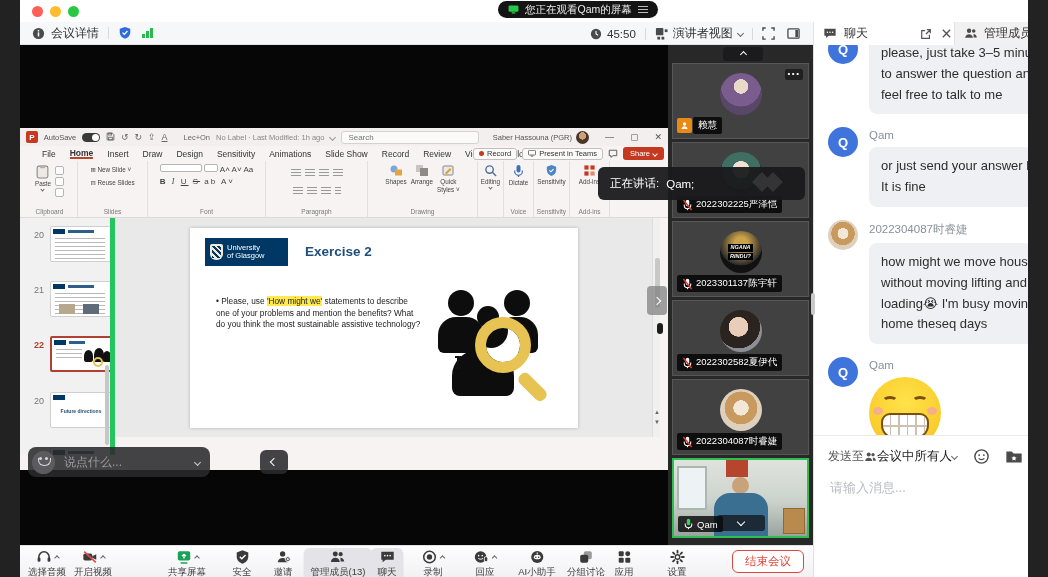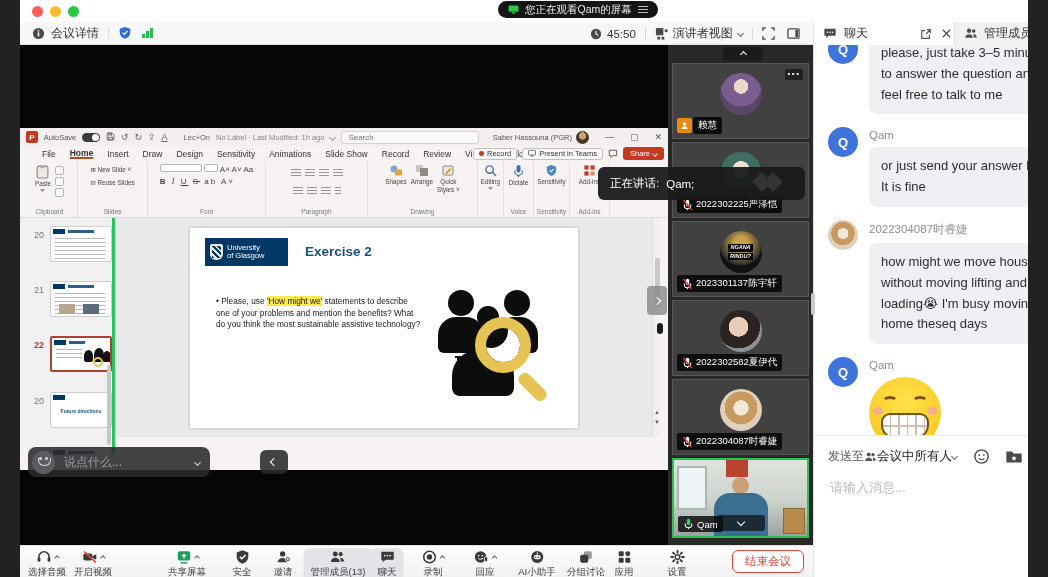--- a/index.html
+++ b/index.html
@@ -49,21 +49,21 @@
   .rgroup{height:100%;border-right:1px solid #e3dfdd;display:flex;flex-direction:column;align-items:center;padding-top:3px;position:relative;}
   .rg-label{position:absolute;bottom:2px;font-size:6.5px;color:#7a7a7a;white-space:nowrap;}
   .rbtns{display:flex;gap:4px;align-items:flex-start;}
   .rbig{display:flex;flex-direction:column;align-items:center;font-size:6.3px;color:#444;gap:1px;}
   .rsm{font-size:6.3px;color:#444;line-height:2;white-space:nowrap;text-align:left;}
   .ric{width:13px;height:13px;border:1px solid #b9b5b2;border-radius:2px;background:#fff;}
   .glyphrow{font-size:8px;color:#444;letter-spacing:2px;white-space:nowrap;}
   .lns{display:inline-block;width:10px;height:8px;background:repeating-linear-gradient(#999 0 1px,transparent 1px 3px);margin:1px 2px;}
   
   #ppt-body{position:absolute;left:0;top:90px;width:648px;height:219px;}
-  #thumbs{position:absolute;left:0;top:0;width:95px;height:237px;background:#f1f1f1;border-right:3px solid #22c55e;overflow:hidden;}
+  #thumbs{position:absolute;left:0;top:0;width:95px;height:237px;background:#f1f1f1;border-right:5px solid #22c55e;overflow:hidden;}
   .thumb-num{position:absolute;left:4px;width:20px;text-align:right;font-size:9px;color:#777;}
   .thumb-num.sel{color:#b0402f;font-weight:bold;}
   .thumb{position:absolute;left:30px;width:62px;height:36px;background:#fff;border:1px solid #cfcfcf;border-radius:2px;overflow:hidden;}
   .thumb.sel{border:2px solid #b0402f;}
   .th-logo{position:absolute;left:2px;top:2px;width:12px;height:5px;background:#003865;}
   .th-title{position:absolute;left:17px;top:3px;width:26px;height:3px;background:#2e5f8a;}
   .th-lines{position:absolute;left:4px;top:11px;width:50px;background:repeating-linear-gradient(#b9b9b9 0 1px,transparent 1px 4px);}
   .l6{height:22px;}.l3{height:10px;width:26px;}
   .th-imgs span{position:absolute;bottom:2px;width:16px;height:10px;background:#9aa0a8;}
   .th-caption{position:absolute;left:0;right:0;top:15px;text-align:center;font-size:5px;color:#1f4e79;font-weight:bold;}

